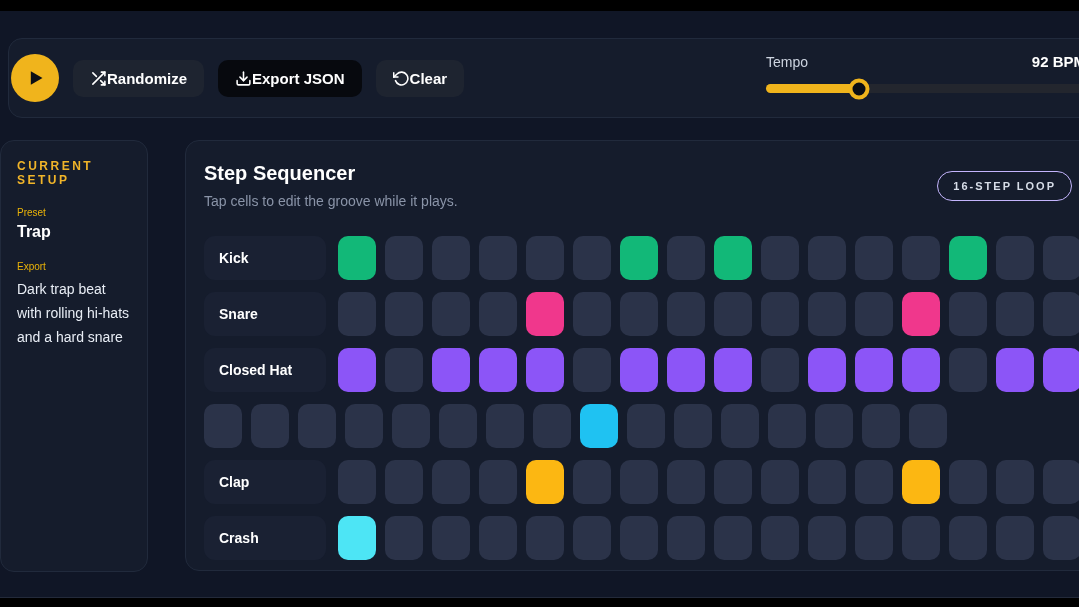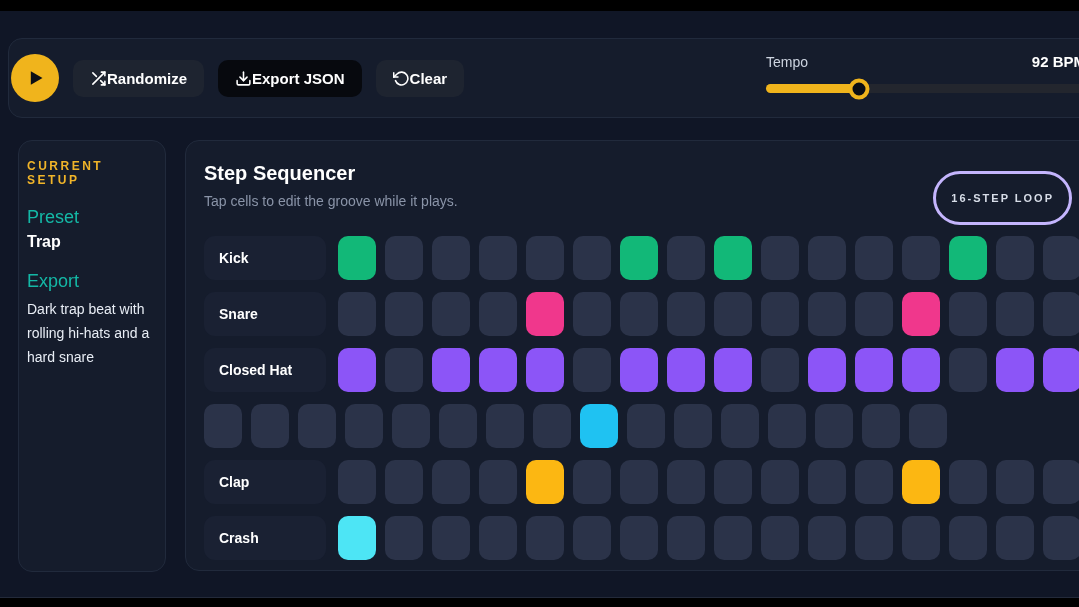--- a/index.html
+++ b/index.html
@@ -51,34 +51,34 @@
     background:#23262e; border-radius:6px; cursor:pointer;
   }
   .tempo-fill { position:absolute; left:0; top:0; height:9px; background:#f0b41c; border-radius:6px; }
   .tempo-thumb {
     position:absolute; top:50%; transform:translate(-50%,-50%);
     width:21px; height:21px; border-radius:50%;
     background:#0b0e15; border:4px solid #f0b41c;
   }
 
   
-  .sidebar { left:18px; top:140px; width:148px; height:432px; padding:18px 8px; }
+  .sidebar { left:0; top:140px; width:148px; height:432px; padding:18px 16px; }
   .sidebar-title { color:#f0b429; font-size:12px; font-weight:700; letter-spacing:2.5px; }
-  .meta-label { color:#14b8a6; font-size:18px; margin-top:20px; }
+  .meta-label { color:#eab308; font-size:10px; margin-top:20px; }
   .preset-value { color:#ffffff; font-size:16px; font-weight:700; margin-top:5px; }
   .prompt-value { color:#e8edf5; font-size:14px; line-height:24px; margin-top:5px; }
 
   
   .main { left:185px; top:140px; width:910px; height:431px; padding:21px 0 0 18px; }
   .seq-title { font-size:20px; font-weight:700; color:#ffffff; }
   .seq-subtitle { font-size:14px; color:#8a94a8; margin-top:8px; }
   .seq-badge {
     position:absolute; right:22px; top:30px;
-    border:3px solid #c4b5fd; border-radius:999px;
-    padding:18px 15px; font-size:11px; font-weight:700;
+    border:1px solid #c4b5fd; border-radius:999px;
+    padding:8px 15px; font-size:11px; font-weight:700;
     letter-spacing:2px; color:#d7dde8; background:transparent;
   }
   .grid { margin-top:27px; }
   .track-row { display:flex; align-items:center; margin-bottom:12px; }
   .track-label {
     width:122px; height:44px; margin-right:12px; flex:0 0 auto;
     background:#1a2133; border-radius:11px;
     display:flex; align-items:center; padding-left:15px;
     font-size:14px; font-weight:700; color:#ffffff;
   }

